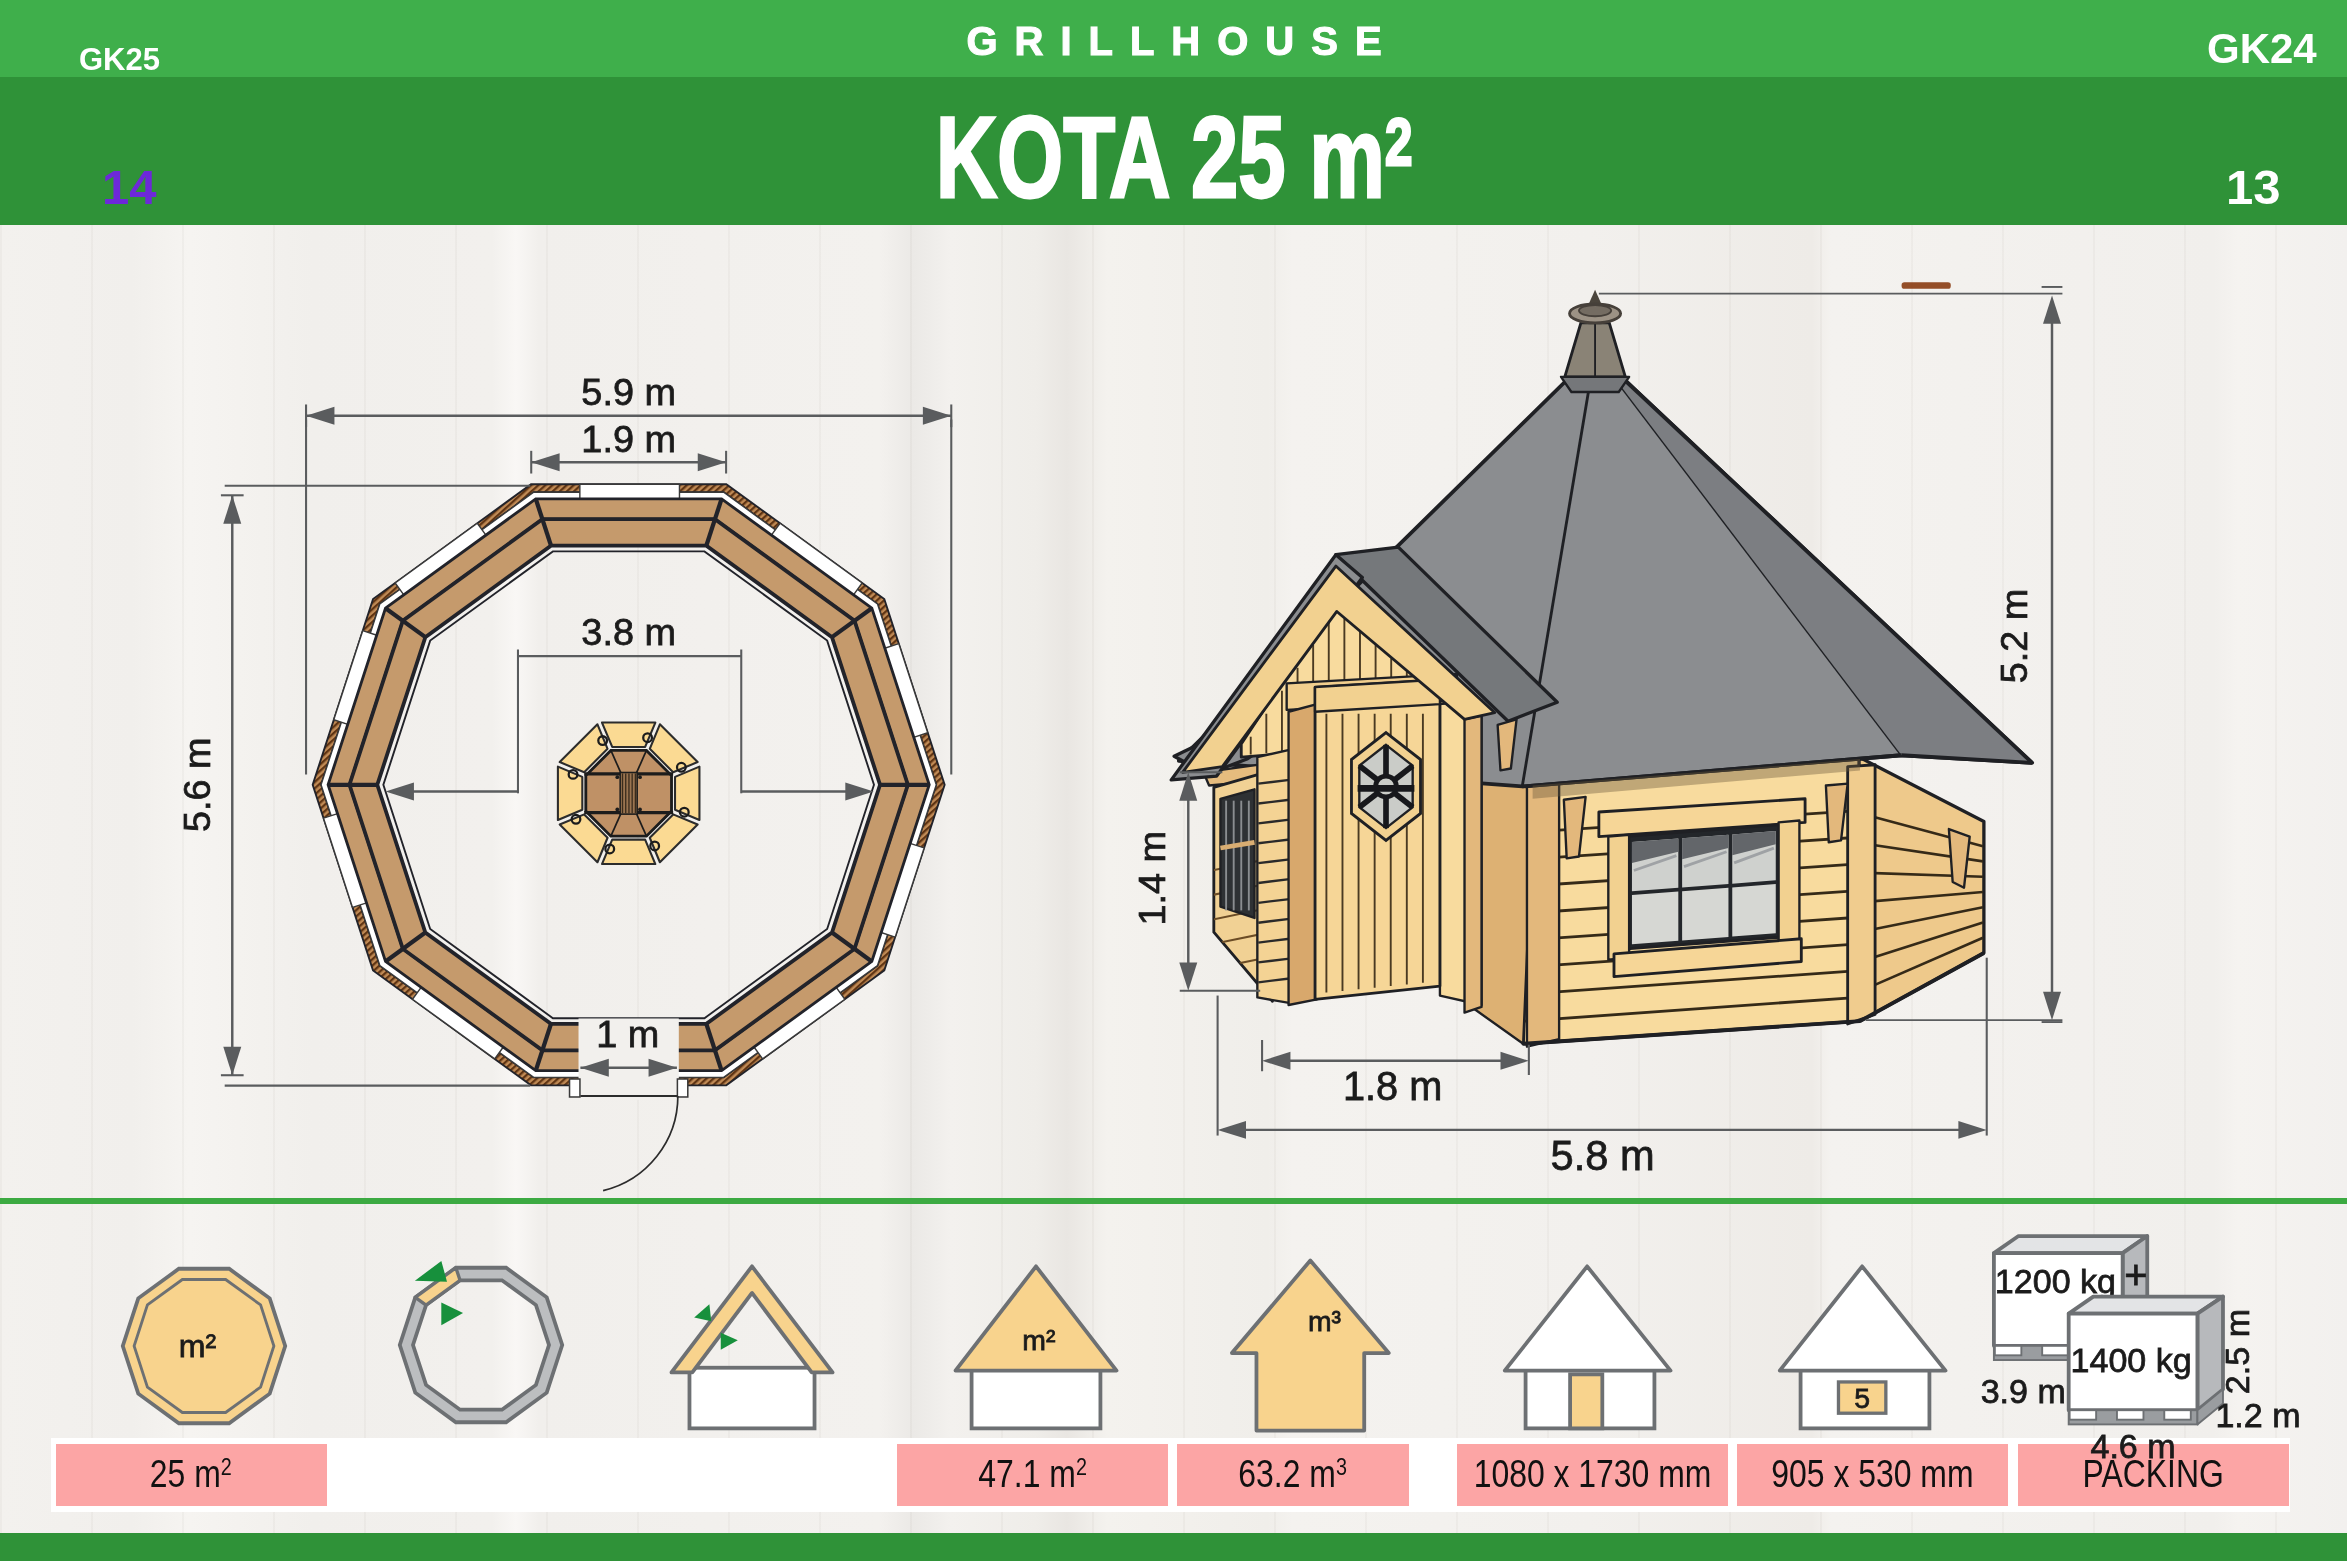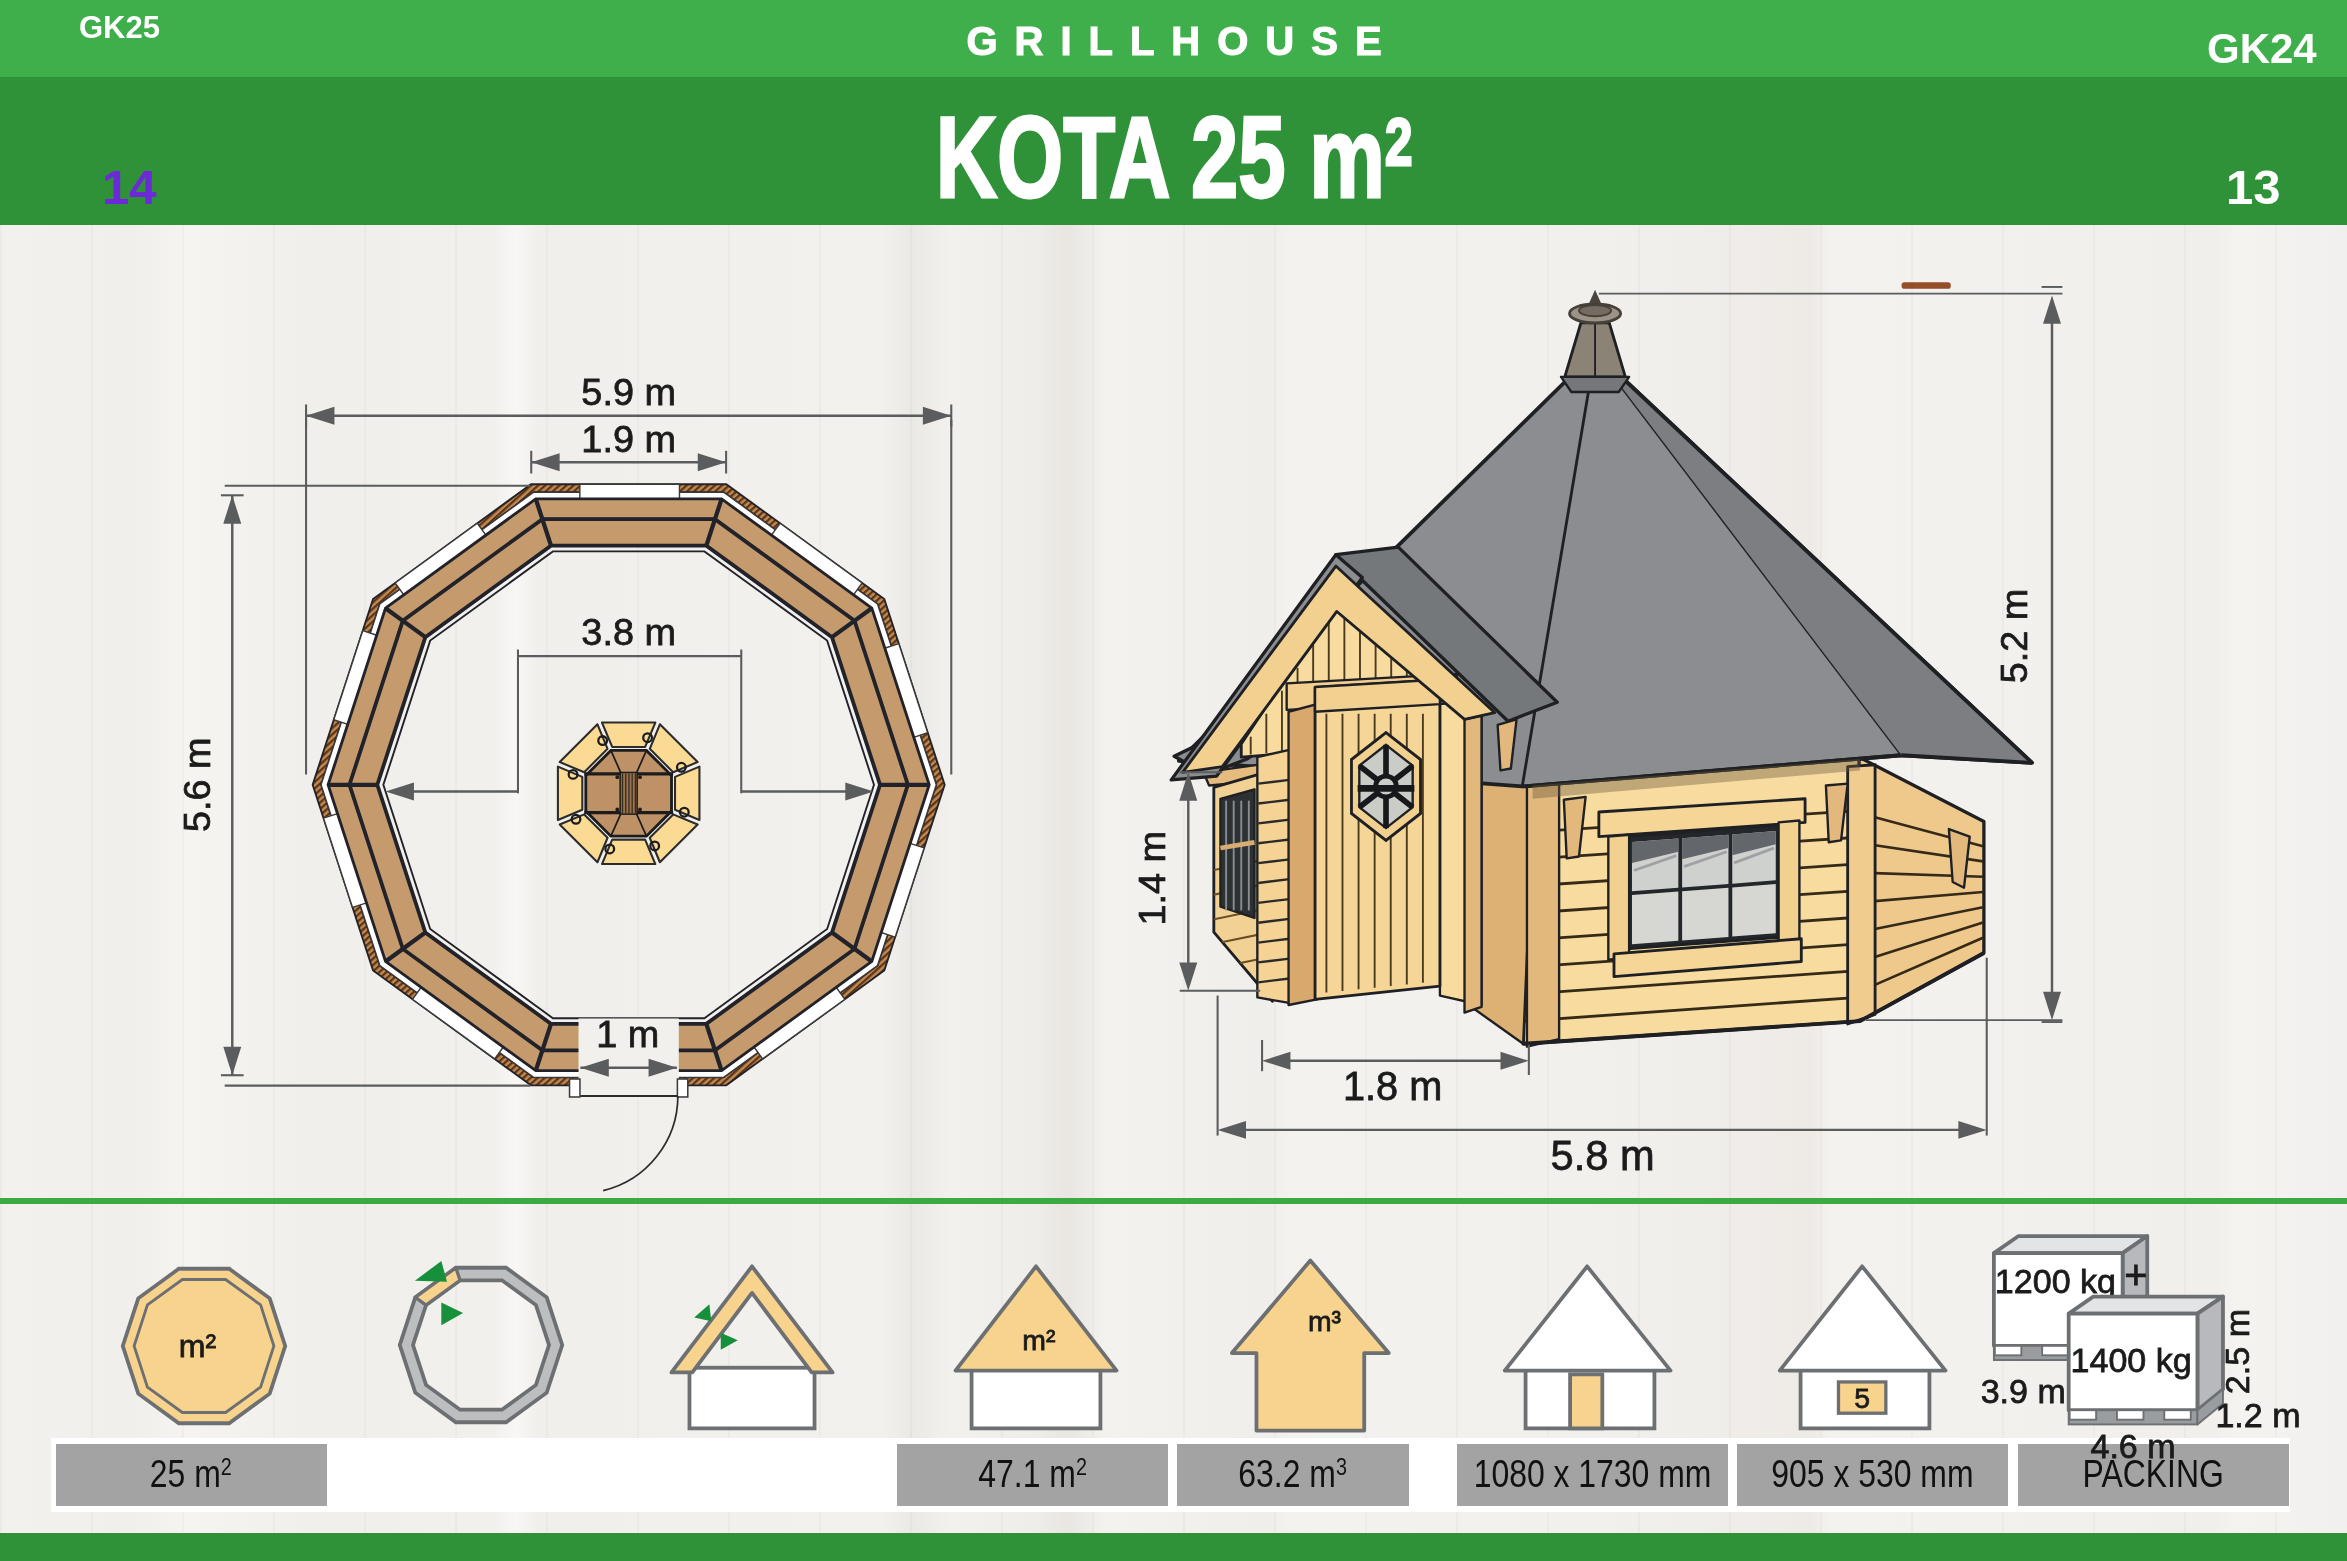--- a/index.html
+++ b/index.html
@@ -3,27 +3,27 @@
 <style>
 html,body{margin:0;padding:0;}
 body{width:2348px;height:1561px;position:relative;overflow:hidden;
  font-family:"Liberation Sans",sans-serif;
  background-color:#f2f0ed;
  background-image:
   repeating-linear-gradient(90deg, rgba(115,105,95,0.05) 0 1.9px, rgba(0,0,0,0) 1.9px 91px),
   linear-gradient(90deg,#f3f1ee 0px,#f1efec 132px,#f6f4f1 189px,#f1efec 312px,#f2f0ed 492px,#f9f7f5 516px,#f1efec 539px,#f3f1ee 880px,#ebe9e6 913px,#f3f1ee 951px,#efede9 1036px,#e9e6e2 1067px,#f4f2ee 1107px,#f0eeea 1268px,#f4f2ef 1292px,#f2f0ed 1590px,#eeebe7 1812px,#f4f2ef 1831px,#f1efec 2214px,#f5f3f0 2238px,#f2f0ee 2348px);}
 .bar{position:absolute;left:0;width:2348px;}
 .sup{font-size:62%;vertical-align:0.5em;line-height:0;}
-.cell{position:absolute;top:5.7px;height:62px;background:#a3a3a3;display:flex;align-items:center;justify-content:center;font-size:38px;color:#111;white-space:nowrap;}
+.cell{position:absolute;top:5.7px;height:62px;background:#fca5a5;display:flex;align-items:center;justify-content:center;font-size:38px;color:#111;white-space:nowrap;}
 .ct{display:inline-block;transform:scaleX(0.84);}
 </style></head><body>
 
 <div class="bar" style="top:0;height:77px;background:#3faf4b;"></div>
 
-<div style="position:absolute;left:79px;top:10px;color:#fff;font-weight:bold;font-size:31px;letter-spacing:0px;">GK25</div>
+<div style="position:absolute;left:79px;top:42px;color:#fff;font-weight:bold;font-size:31px;letter-spacing:0px;">GK25</div>
 
 <div style="position:absolute;left:0;top:19px;width:2348px;text-align:center;color:#fff;font-weight:bold;font-size:40px;-webkit-text-stroke:1.1px #fff;letter-spacing:17px;text-indent:17px;">GRILLHOUSE</div>
 
 <div style="position:absolute;left:2207px;top:24.6px;color:#fff;font-weight:bold;font-size:42px;">GK24</div>
 
 <div class="bar" style="top:77px;height:148px;background:#2f9238;"></div>
 
 <div style="position:absolute;left:102px;top:159px;color:#6d28d9;font-weight:bold;font-size:49px;">14</div>
 
 <div style="position:absolute;left:0;top:91px;width:2348px;text-align:center;color:#fff;font-weight:bold;font-size:115px;transform:scaleX(0.74);-webkit-text-stroke:2.8px #fff;">KOTA 25 m<span style="font-size:58%;vertical-align:32px;">2</span></div>

